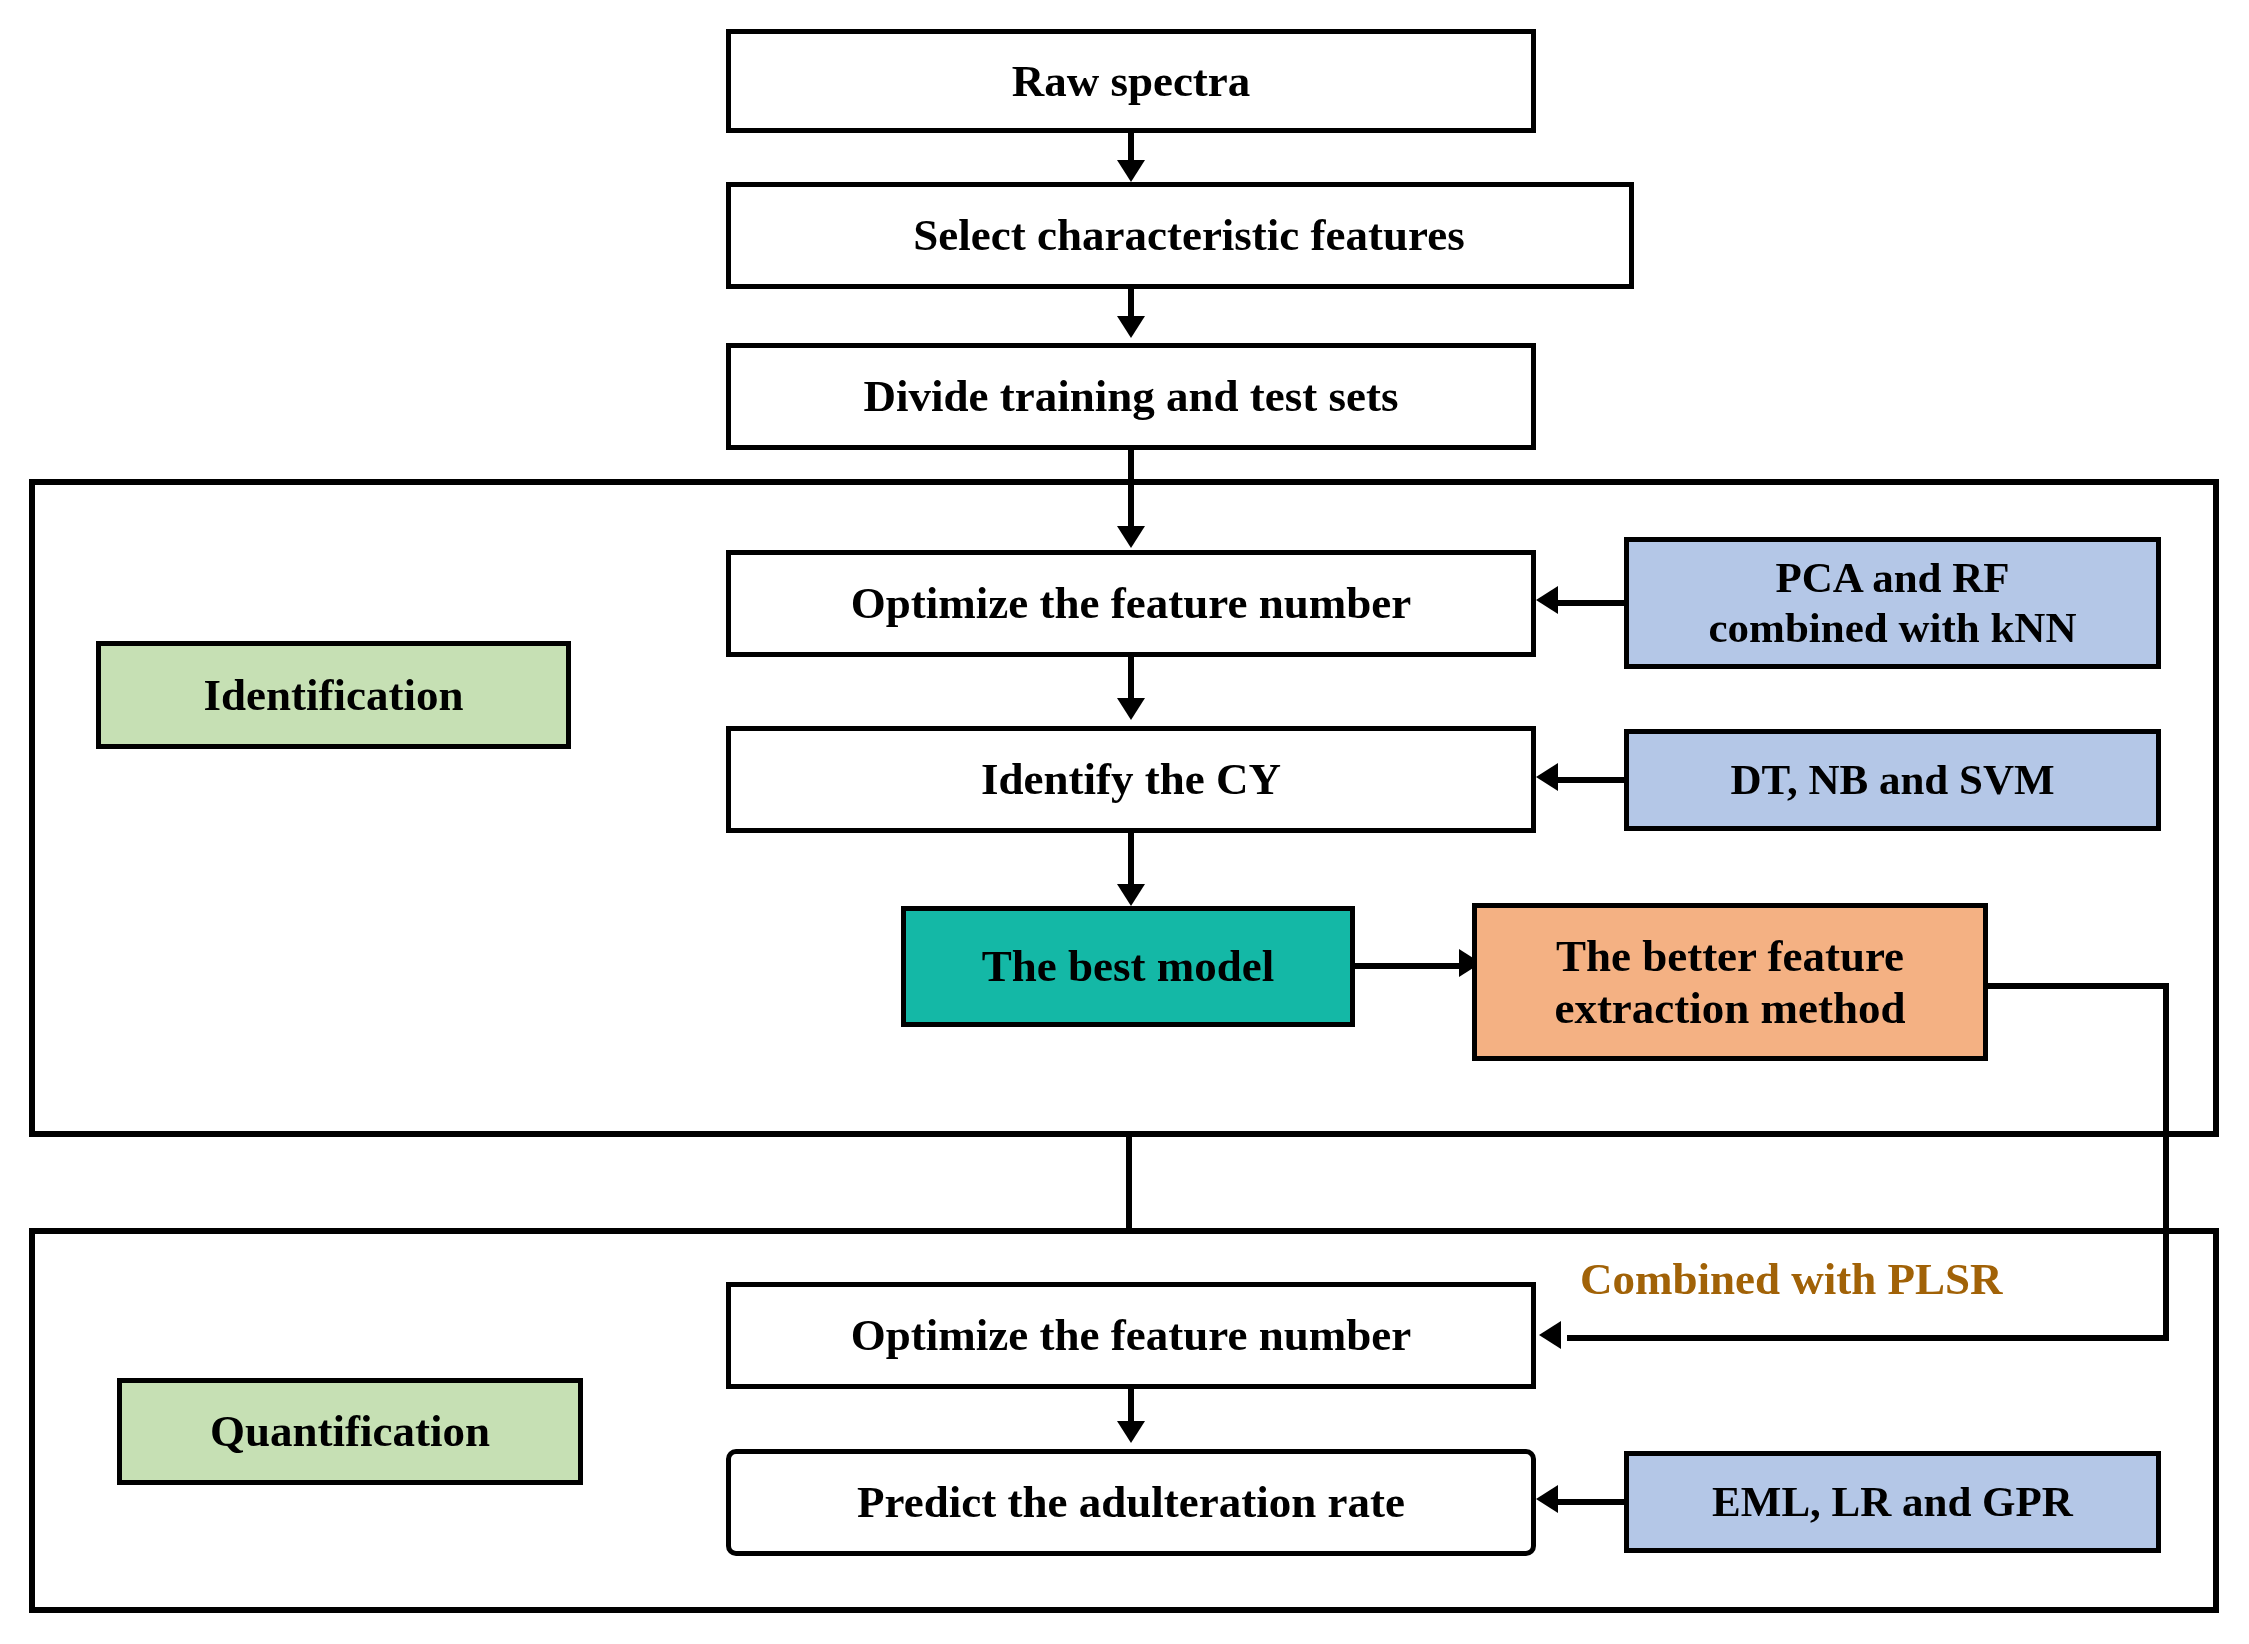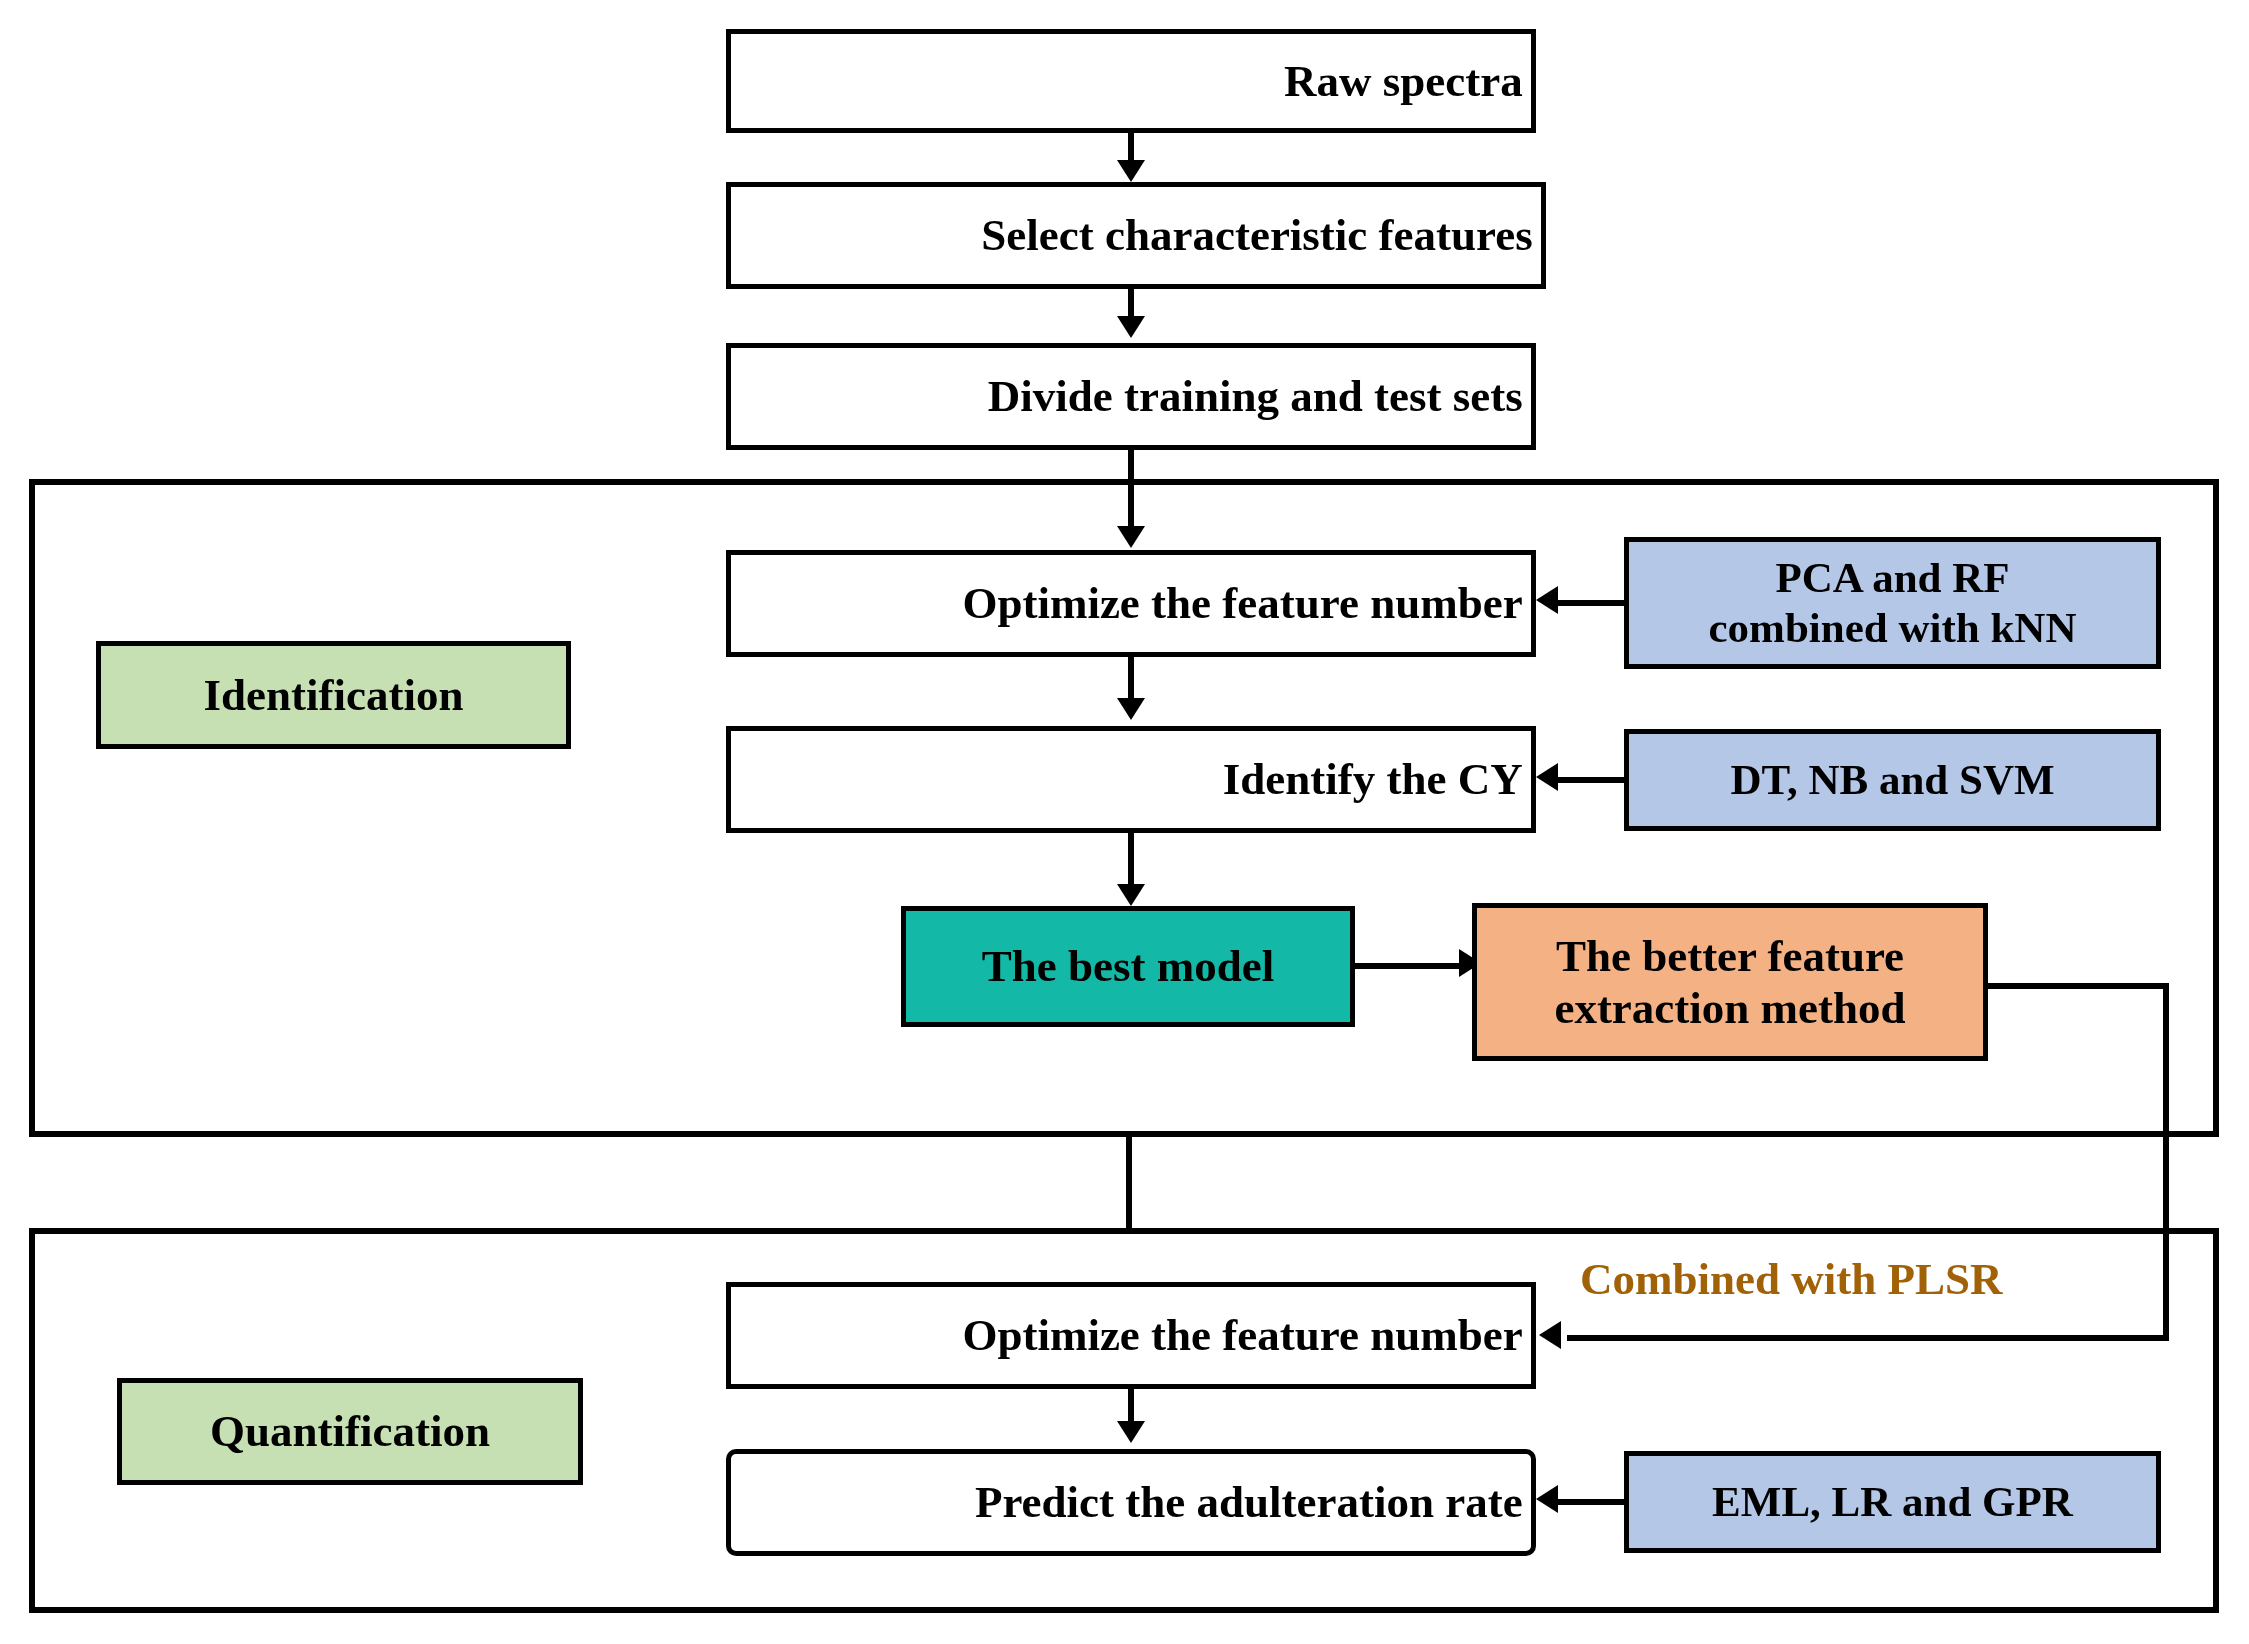--- a/index.html
+++ b/index.html
@@ -26,21 +26,21 @@
     align-items:center;
     justify-content:center;
     text-align:center;
     font-weight:bold;
     color:#000000;
     line-height:1.16;
     z-index:6;
   }
   .node .txt{ padding:0 8.3px; white-space:pre-line; }
 
-  .node.white{ background:#ffffff;justify-content:flex-end; }
+  .node.white{ background:#ffffff; }
   .node.green{ background:#c6e0b4; }
   .node.blue { background:#b4c7e7; }
   .node.orange-light{ background:#14b8a6; }
   .node.orange-dark { background:#f4b183; }
 
   
   .frame{
     position:absolute;
     box-sizing:border-box;
     border:6.7px solid #000000;
@@ -94,21 +94,21 @@
 
 <div id="canvas">
 
   <div class="node white" style="left:726px;top:29px;width:810px;height:104px;font-size:45px;">
     <span class="txt">Raw spectra</span>
   </div>
 
   <div class="ln v" style="left:1128px;top:133px;height:33px;"></div>
   <div class="arr down" style="left:1117px;top:160px;"></div>
 
-  <div class="node white" style="left:726px;top:182px;width:820px;height:107px;font-size:45px;padding-left:18px;">
+  <div class="node white" style="left:726px;top:182px;width:908px;height:107px;font-size:45px;padding-left:18px;">
     <span class="txt">Select characteristic features</span>
   </div>
 
   <div class="ln v" style="left:1128px;top:289px;height:29px;"></div>
   <div class="arr down" style="left:1117px;top:316px;"></div>
 
   <div class="node white" style="left:726px;top:343px;width:810px;height:107px;font-size:45px;">
     <span class="txt">Divide training and test sets</span>
   </div>
 

